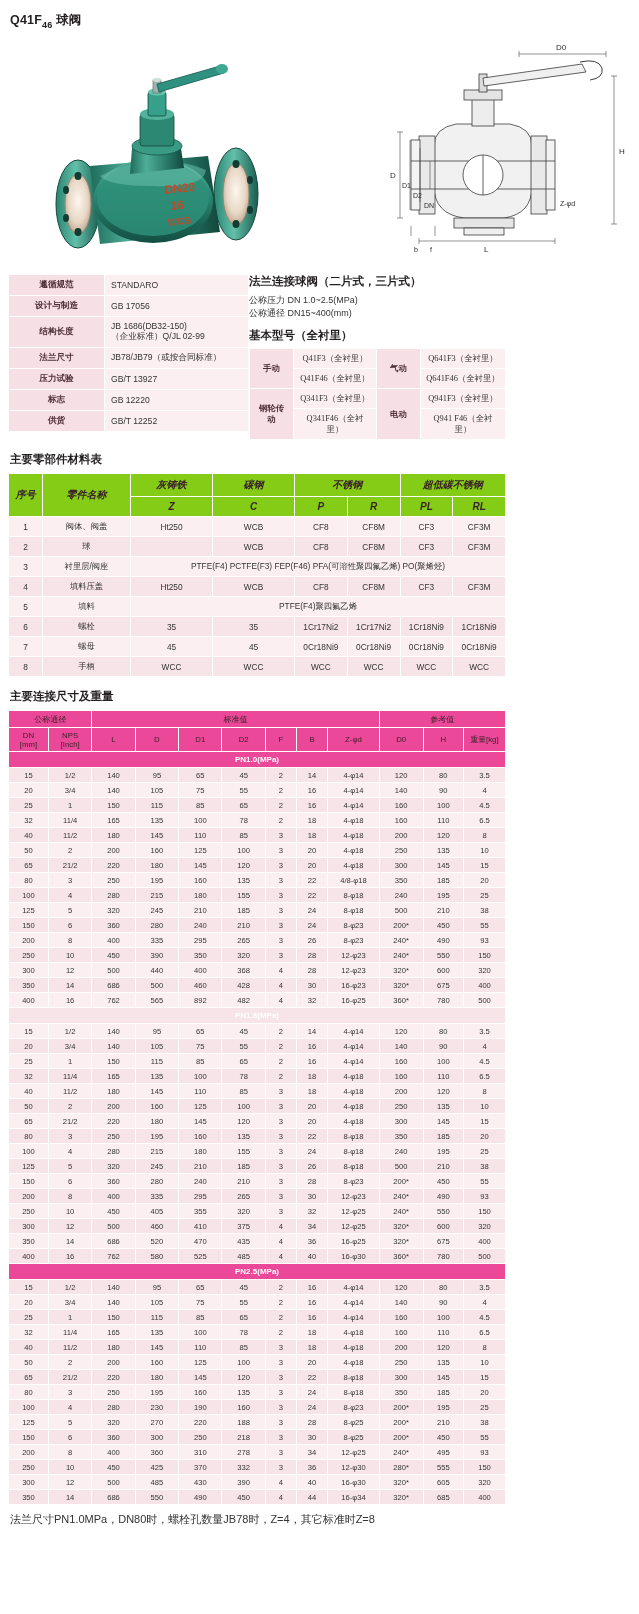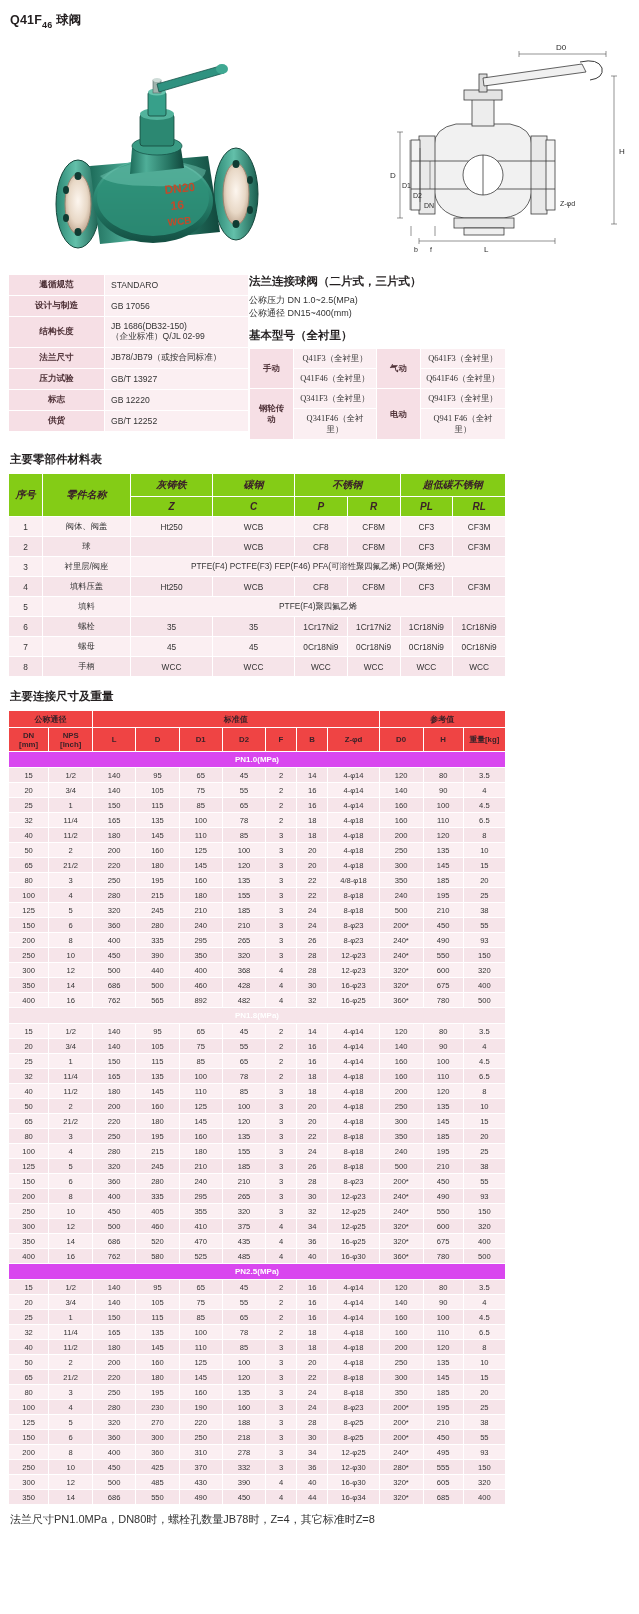--- a/index.html
+++ b/index.html
@@ -107,30 +107,30 @@
 
   
   .dim-table { font-size: 7.6px; }
   .dim-table th, .dim-table td {
     border: 1px solid #ffffff;
     text-align: center;
     padding: 2.5px 1px;
     vertical-align: middle;
   }
   .dim-table thead th {
-    background: #ef4444;
+    background: #ec4899;
     color: #3b2228;
-    font-weight: bold;
+    font-weight: normal;
     font-size: 7.8px;
   }
   .dim-table thead th.grp { font-size: 8px; }
   .dim-table tbody td { background: #fbeff2; color: #333; }
   .dim-table tbody tr:nth-child(even) td { background: #f6e4e9; }
   .dim-table tr.band td {
-    background: #d946ef;
+    background: #ec4899;
     color: #ffffff;
     font-weight: bold;
     font-size: 8px;
     padding: 3px 0;
   }
   .footnote { font-size: 11px; color: #333; margin-top: 7px; padding-left: 2px; }
 
   
   svg { display: block; }
 </style>

